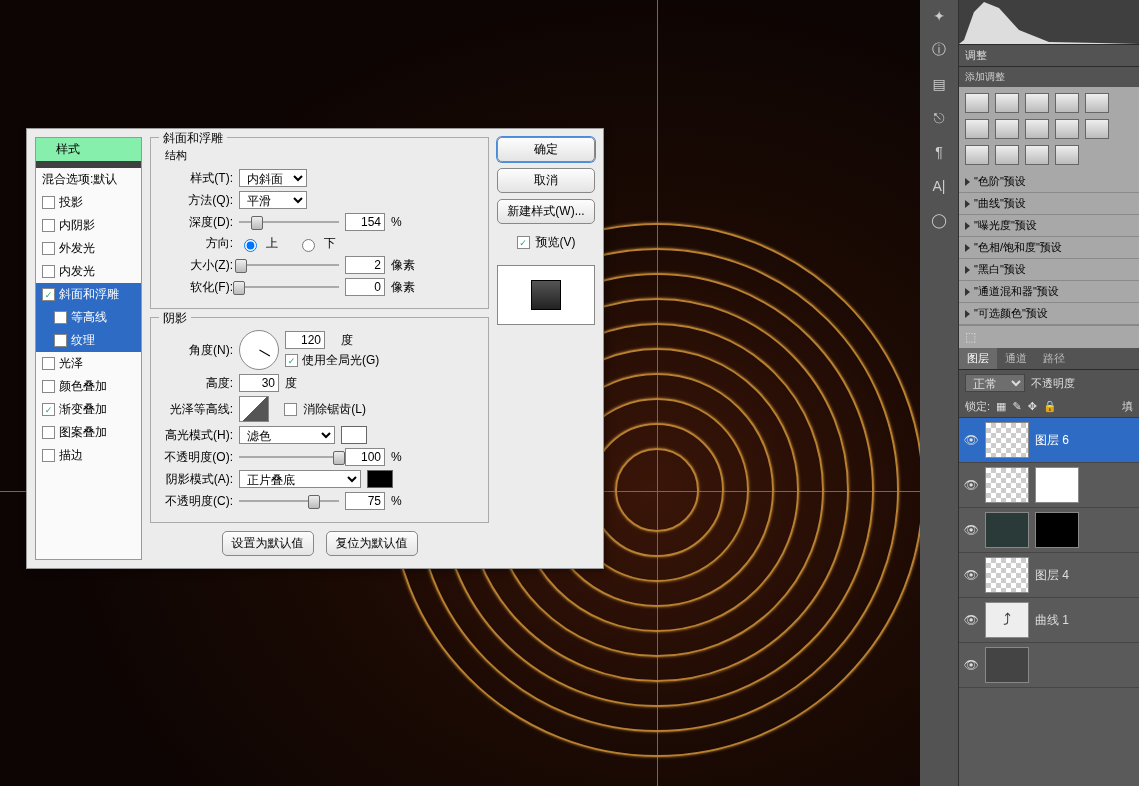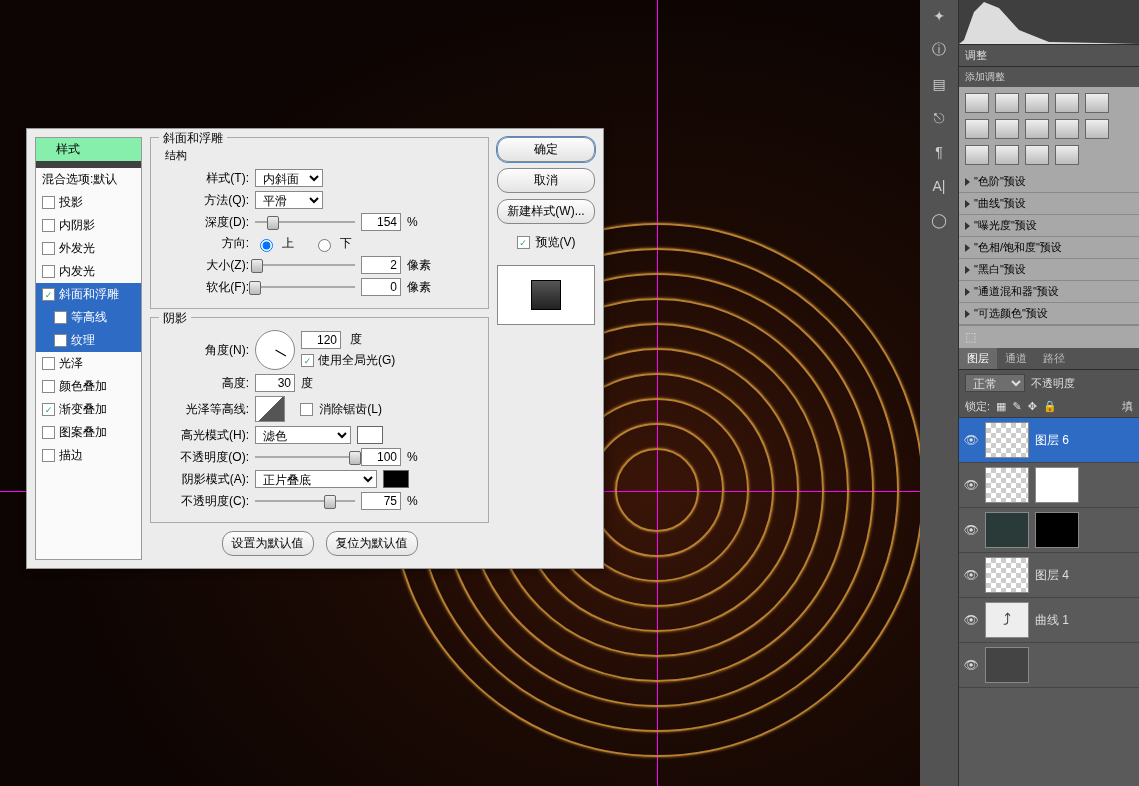--- a/index.html
+++ b/index.html
@@ -14,30 +14,30 @@
 .dlg-body{display:flex;padding:8px;gap:8px}
 .styles-list{width:105px;border:1px solid #999;background:#fafafa}
 .sl-head{background:#86efac;padding:3px 20px;border-bottom:7px solid #404040}
 .sl-item{padding:3px 6px;display:flex;align-items:center;gap:4px;cursor:pointer}
 .sl-item.sel{background:#2e6bc4;color:#fff}
 .sl-sub{padding-left:18px}
 .chk{width:11px;height:11px;border:1px solid #888;background:#fff;display:inline-flex;align-items:center;justify-content:center;font-size:9px;color:#2a6}
 .center-col{flex:1}
 .group{border:1px solid #aaa;margin-bottom:8px;padding:8px 10px;position:relative}
 .group-label{position:absolute;top:-8px;left:8px;background:#ececec;padding:0 4px;font-size:12px}
-.row{display:flex;align-items:center;margin:4px 16px;gap:6px}
+.row{display:flex;align-items:center;margin:4px 0;gap:6px}
 .lbl{width:72px;text-align:right}
 select,input[type=text]{border:1px solid #888;background:#fff;font-size:12px;padding:1px 3px;height:18px;box-sizing:border-box}
 select{width:68px}
 .slider{flex:0 0 100px;height:14px;position:relative}
 .slider::before{content:"";position:absolute;top:6px;left:0;right:0;height:2px;background:#aaa}
 .thumb{position:absolute;top:1px;width:10px;height:12px;background:linear-gradient(#eee,#bbb);border:1px solid #666;border-radius:2px;transform:translateX(-50%)}
 .num{width:40px;text-align:right}
 .right-col{width:98px;display:flex;flex-direction:column;gap:6px}
-.btn{border:1px solid #888;background:linear-gradient(#fdfdfd,#e4e4e4);padding:3px 0;text-align:center;cursor:pointer;border-radius:11px}
+.btn{border:1px solid #888;background:linear-gradient(#fdfdfd,#e4e4e4);padding:3px 0;text-align:center;cursor:pointer;border-radius:5px}
 .btn.def{box-shadow:0 0 0 1px #4a8cd8}
 .preview-box{border:1px solid #888;background:#fff;height:58px;display:flex;align-items:center;justify-content:center;margin-top:4px}
 .preview-sq{width:28px;height:28px;background:linear-gradient(#555,#222);border:1px solid #000}
 .angle-ctl{width:38px;height:38px;border:1px solid #888;border-radius:50%;background:#fff;position:relative}
 .angle-ctl::after{content:"";position:absolute;left:50%;top:50%;width:1px;height:12px;background:#000;transform-origin:top;transform:rotate(-60deg)}
 .swatch{width:24px;height:16px;border:1px solid #666}
 .curve-box{width:28px;height:24px;border:1px solid #888;background:linear-gradient(135deg,#fff 50%,#555 50%)}
 .right-panel{position:absolute;right:0;top:0;width:219px;height:786px;background:#535353;display:flex}
 .tool-strip{width:38px;background:#535353;border-right:1px solid #2f2f2f;display:flex;flex-direction:column;align-items:center;padding-top:6px;gap:14px}
 .ticon{width:20px;height:20px;display:flex;align-items:center;justify-content:center;color:#ccc;font-size:14px}
@@ -178,21 +178,21 @@
             <span>像素</span>
           </div>
       </div>
 
       <div class="group">
         <div class="group-label">阴影</div>
         <div class="row">
             <span class="lbl">角度(N):</span>
             <div class="angle-ctl"></div>
           <div style="display:flex;flex-direction:column;gap:3px">
-            <div style="display:flex;gap:9px;align-items:flex-start">
+            <div style="display:flex;gap:16px;align-items:flex-end">
                 <input class="num" type="text" value="120" style="">
                 <span>度</span>
               </div>
             <div style="display:flex;gap:4px;align-items:center">
                 <span class="chk">✓</span>
                 <span>使用全局光(G)</span>
               </div>
           </div>
         </div>
         <div class="row">

